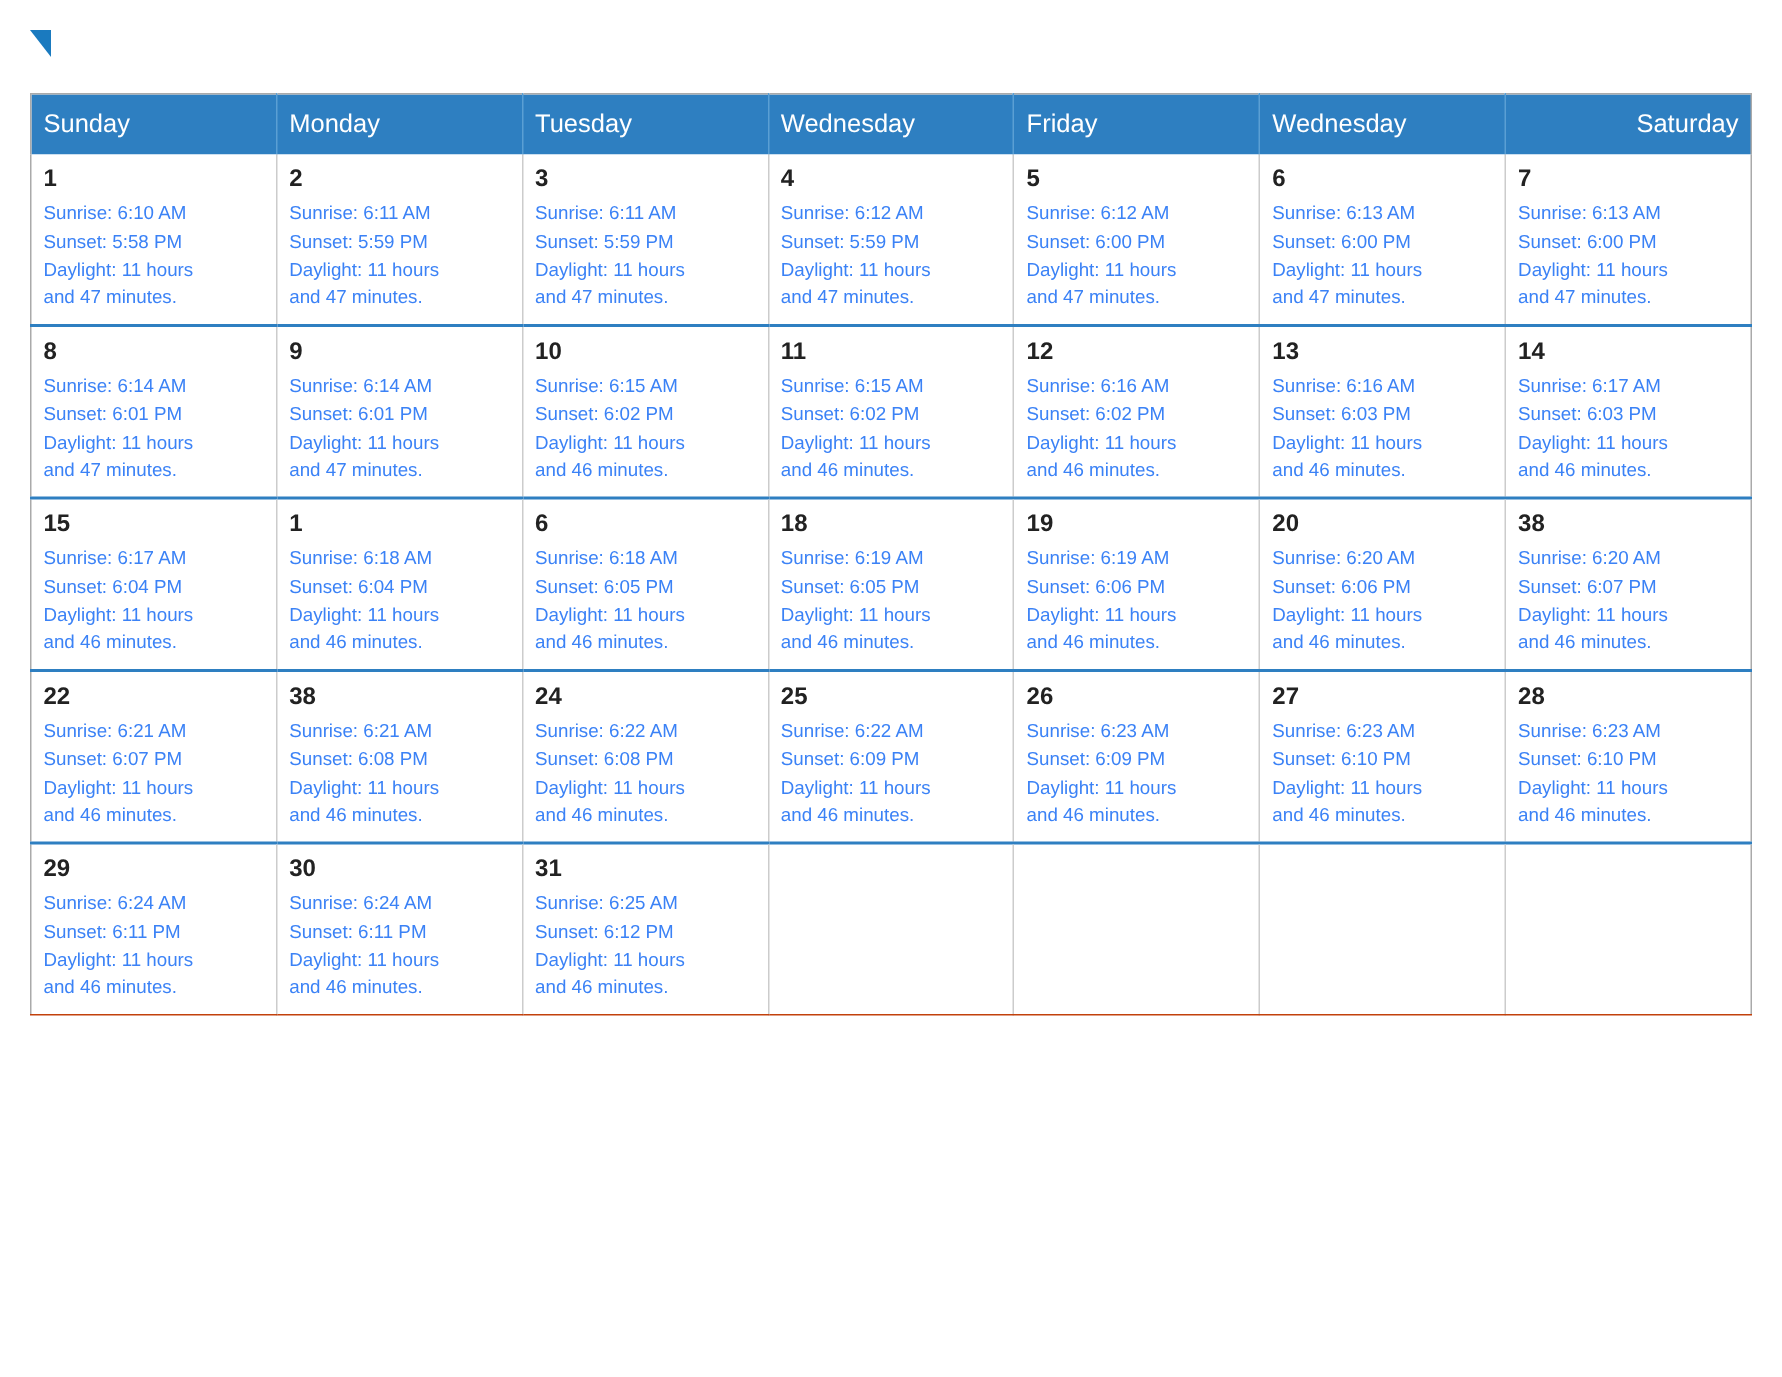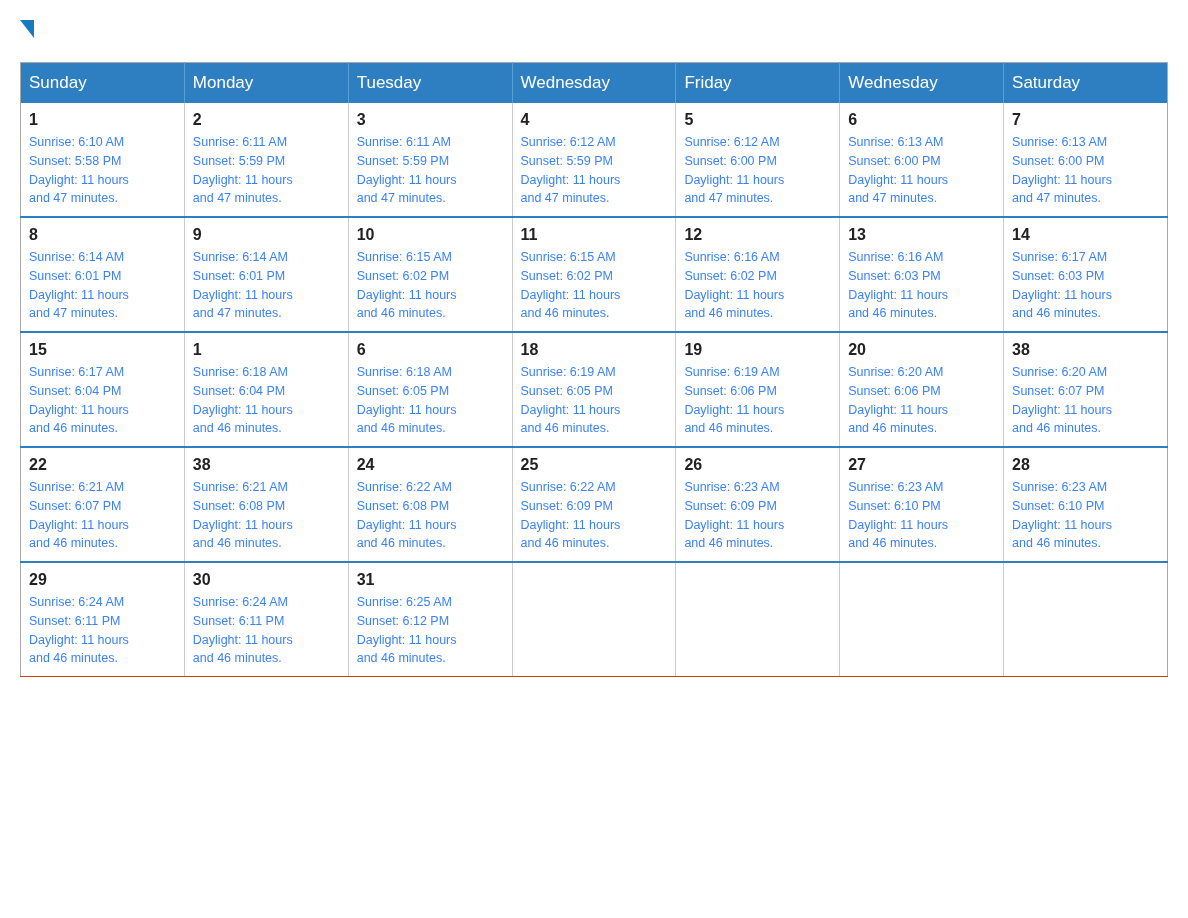--- a/index.html
+++ b/index.html
@@ -67,20 +67,21 @@
       color: #fff;
       padding: 10px 8px;
       text-align: left;
       font-size: 17px;
       font-weight: normal;
       border-right: 1px solid #5a9fd4;
       margin-top: 45px;
     }
     .calendar th:last-child {
       border-right: none;
+      text-align: right;
     }
     .calendar td {
       vertical-align: top;
       padding: 8px;
       border-right: 1px solid #ccc;
       border-bottom: 2px solid #2e7fc1;
       width: calc(100% / 7);
       font-size: 13px;
       color: #333;
       background: #fff;

